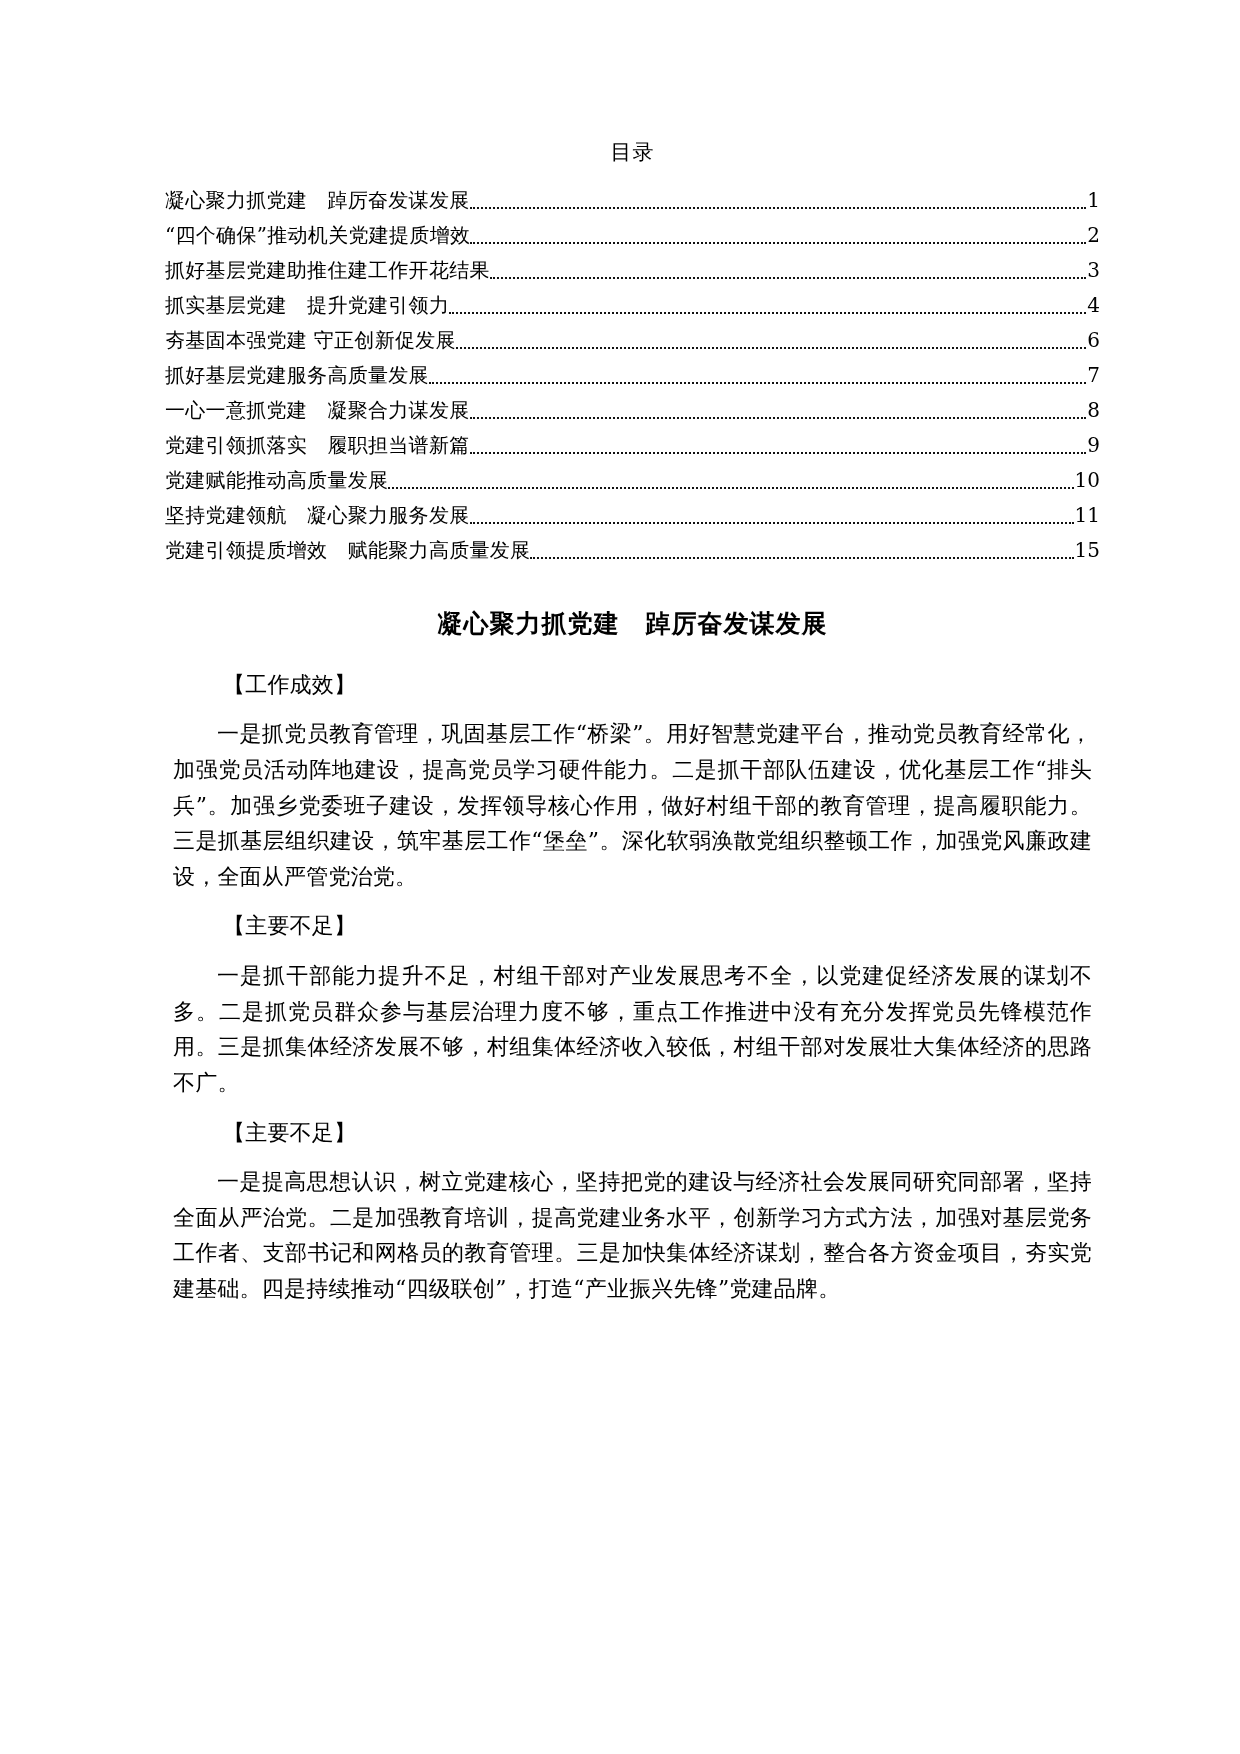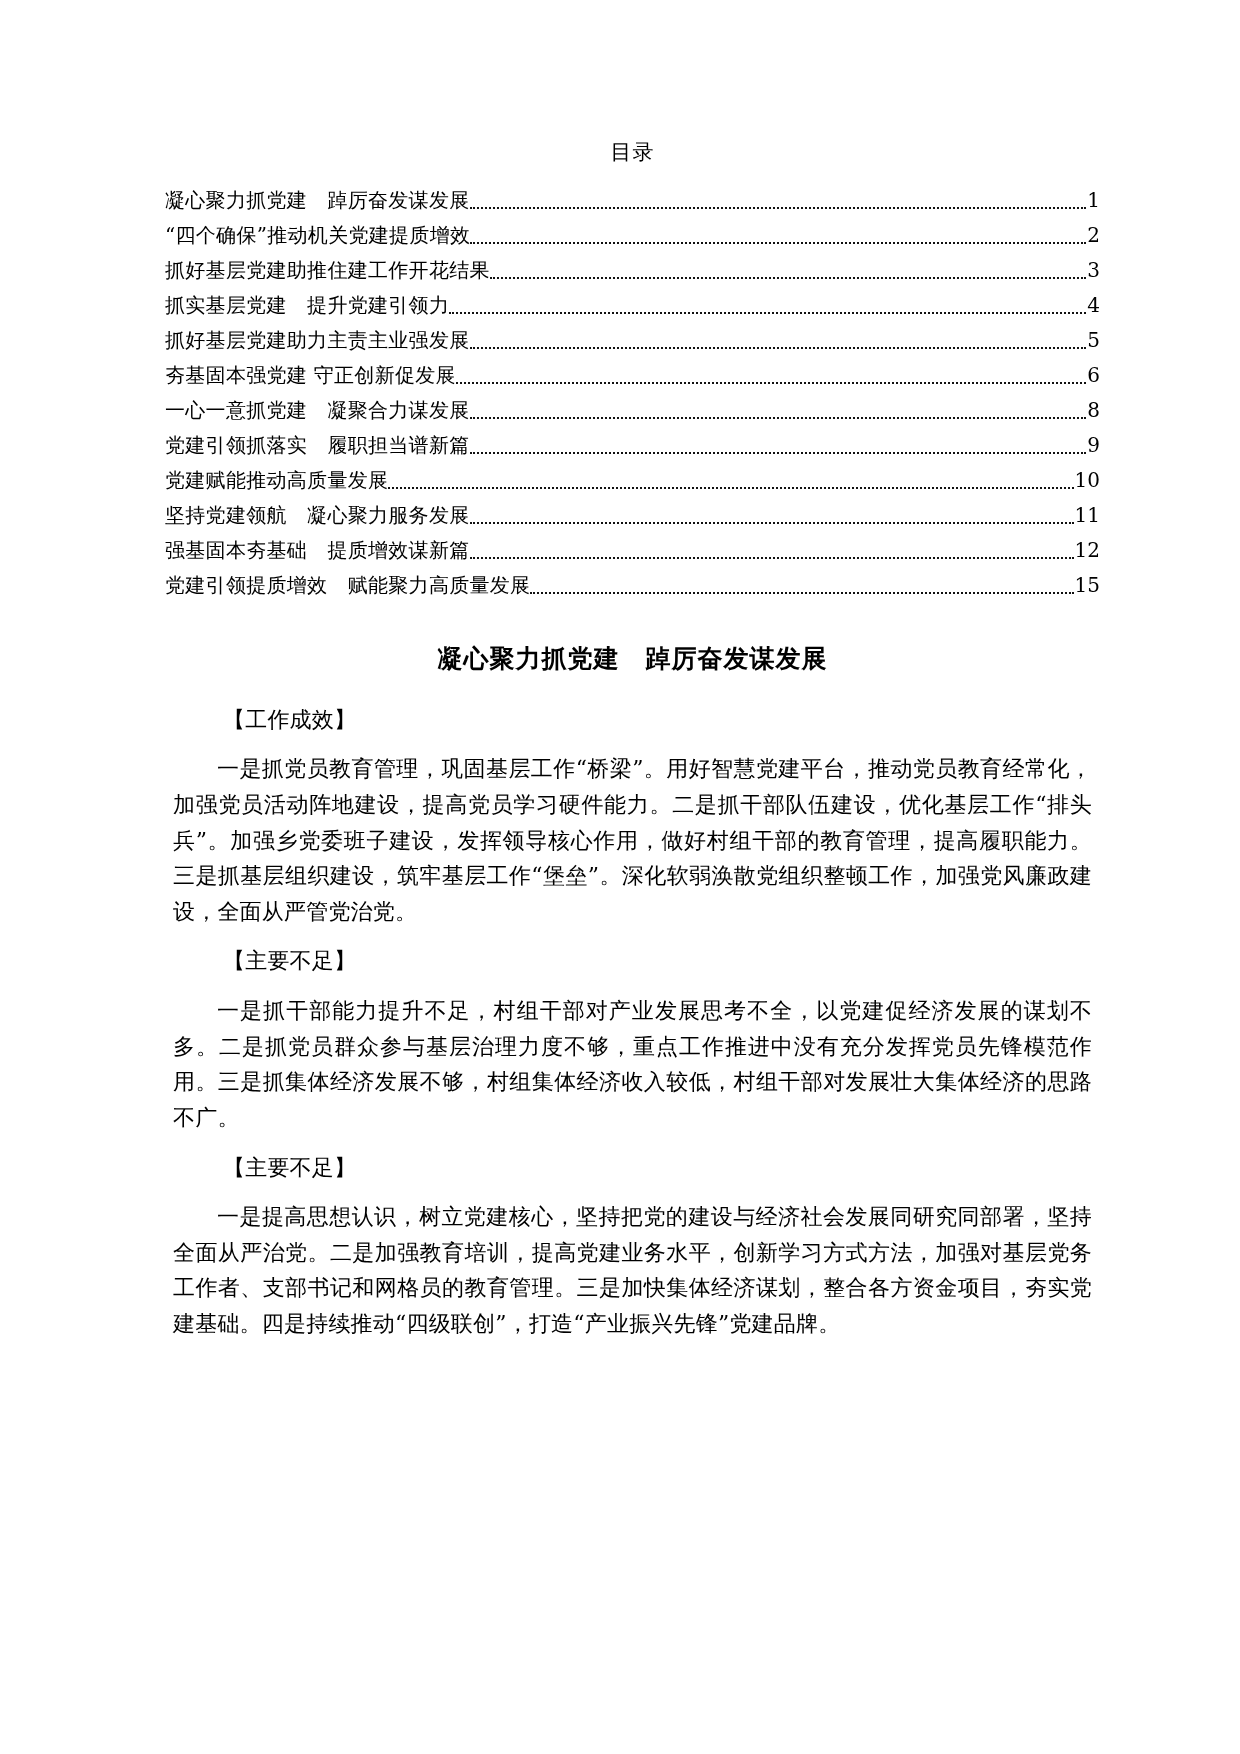--- a/index.html
+++ b/index.html
@@ -115,53 +115,48 @@
         <span class="toc-label">抓好基层党建助推住建工作开花结果</span>
         <span class="toc-dots"></span>
         <span class="toc-page">3</span>
       </li>
       <li class="toc-item">
         <span class="toc-label">抓实基层党建　提升党建引领力</span>
         <span class="toc-dots"></span>
         <span class="toc-page">4</span>
       </li>
       <li class="toc-item">
-        <span class="toc-label">抓好基层党建助力主责主业强发展</span>
-        <span class="toc-dots"></span>
-        <span class="toc-page">5</span>
-      </li>
-      <li class="toc-item">
         <span class="toc-label">夯基固本强党建 守正创新促发展</span>
         <span class="toc-dots"></span>
         <span class="toc-page">6</span>
+      </li>
+      <li class="toc-item">
+        <span class="toc-label">抓好基层党建服务高质量发展</span>
+        <span class="toc-dots"></span>
+        <span class="toc-page">7</span>
       </li>
       <li class="toc-item">
         <span class="toc-label">一心一意抓党建　凝聚合力谋发展</span>
         <span class="toc-dots"></span>
         <span class="toc-page">8</span>
       </li>
       <li class="toc-item">
         <span class="toc-label">党建引领抓落实　履职担当谱新篇</span>
         <span class="toc-dots"></span>
         <span class="toc-page">9</span>
       </li>
       <li class="toc-item">
         <span class="toc-label">党建赋能推动高质量发展</span>
         <span class="toc-dots"></span>
         <span class="toc-page">10</span>
       </li>
       <li class="toc-item">
         <span class="toc-label">坚持党建领航　凝心聚力服务发展</span>
         <span class="toc-dots"></span>
         <span class="toc-page">11</span>
-      </li>
-      <li class="toc-item">
-        <span class="toc-label">强基固本夯基础　提质增效谋新篇</span>
-        <span class="toc-dots"></span>
-        <span class="toc-page">12</span>
       </li>
       <li class="toc-item">
         <span class="toc-label">党建引领提质增效　赋能聚力高质量发展</span>
         <span class="toc-dots"></span>
         <span class="toc-page">15</span>
       </li>
     </ul>
 
     <h1 class="article-title">凝心聚力抓党建　踔厉奋发谋发展</h1>
 

